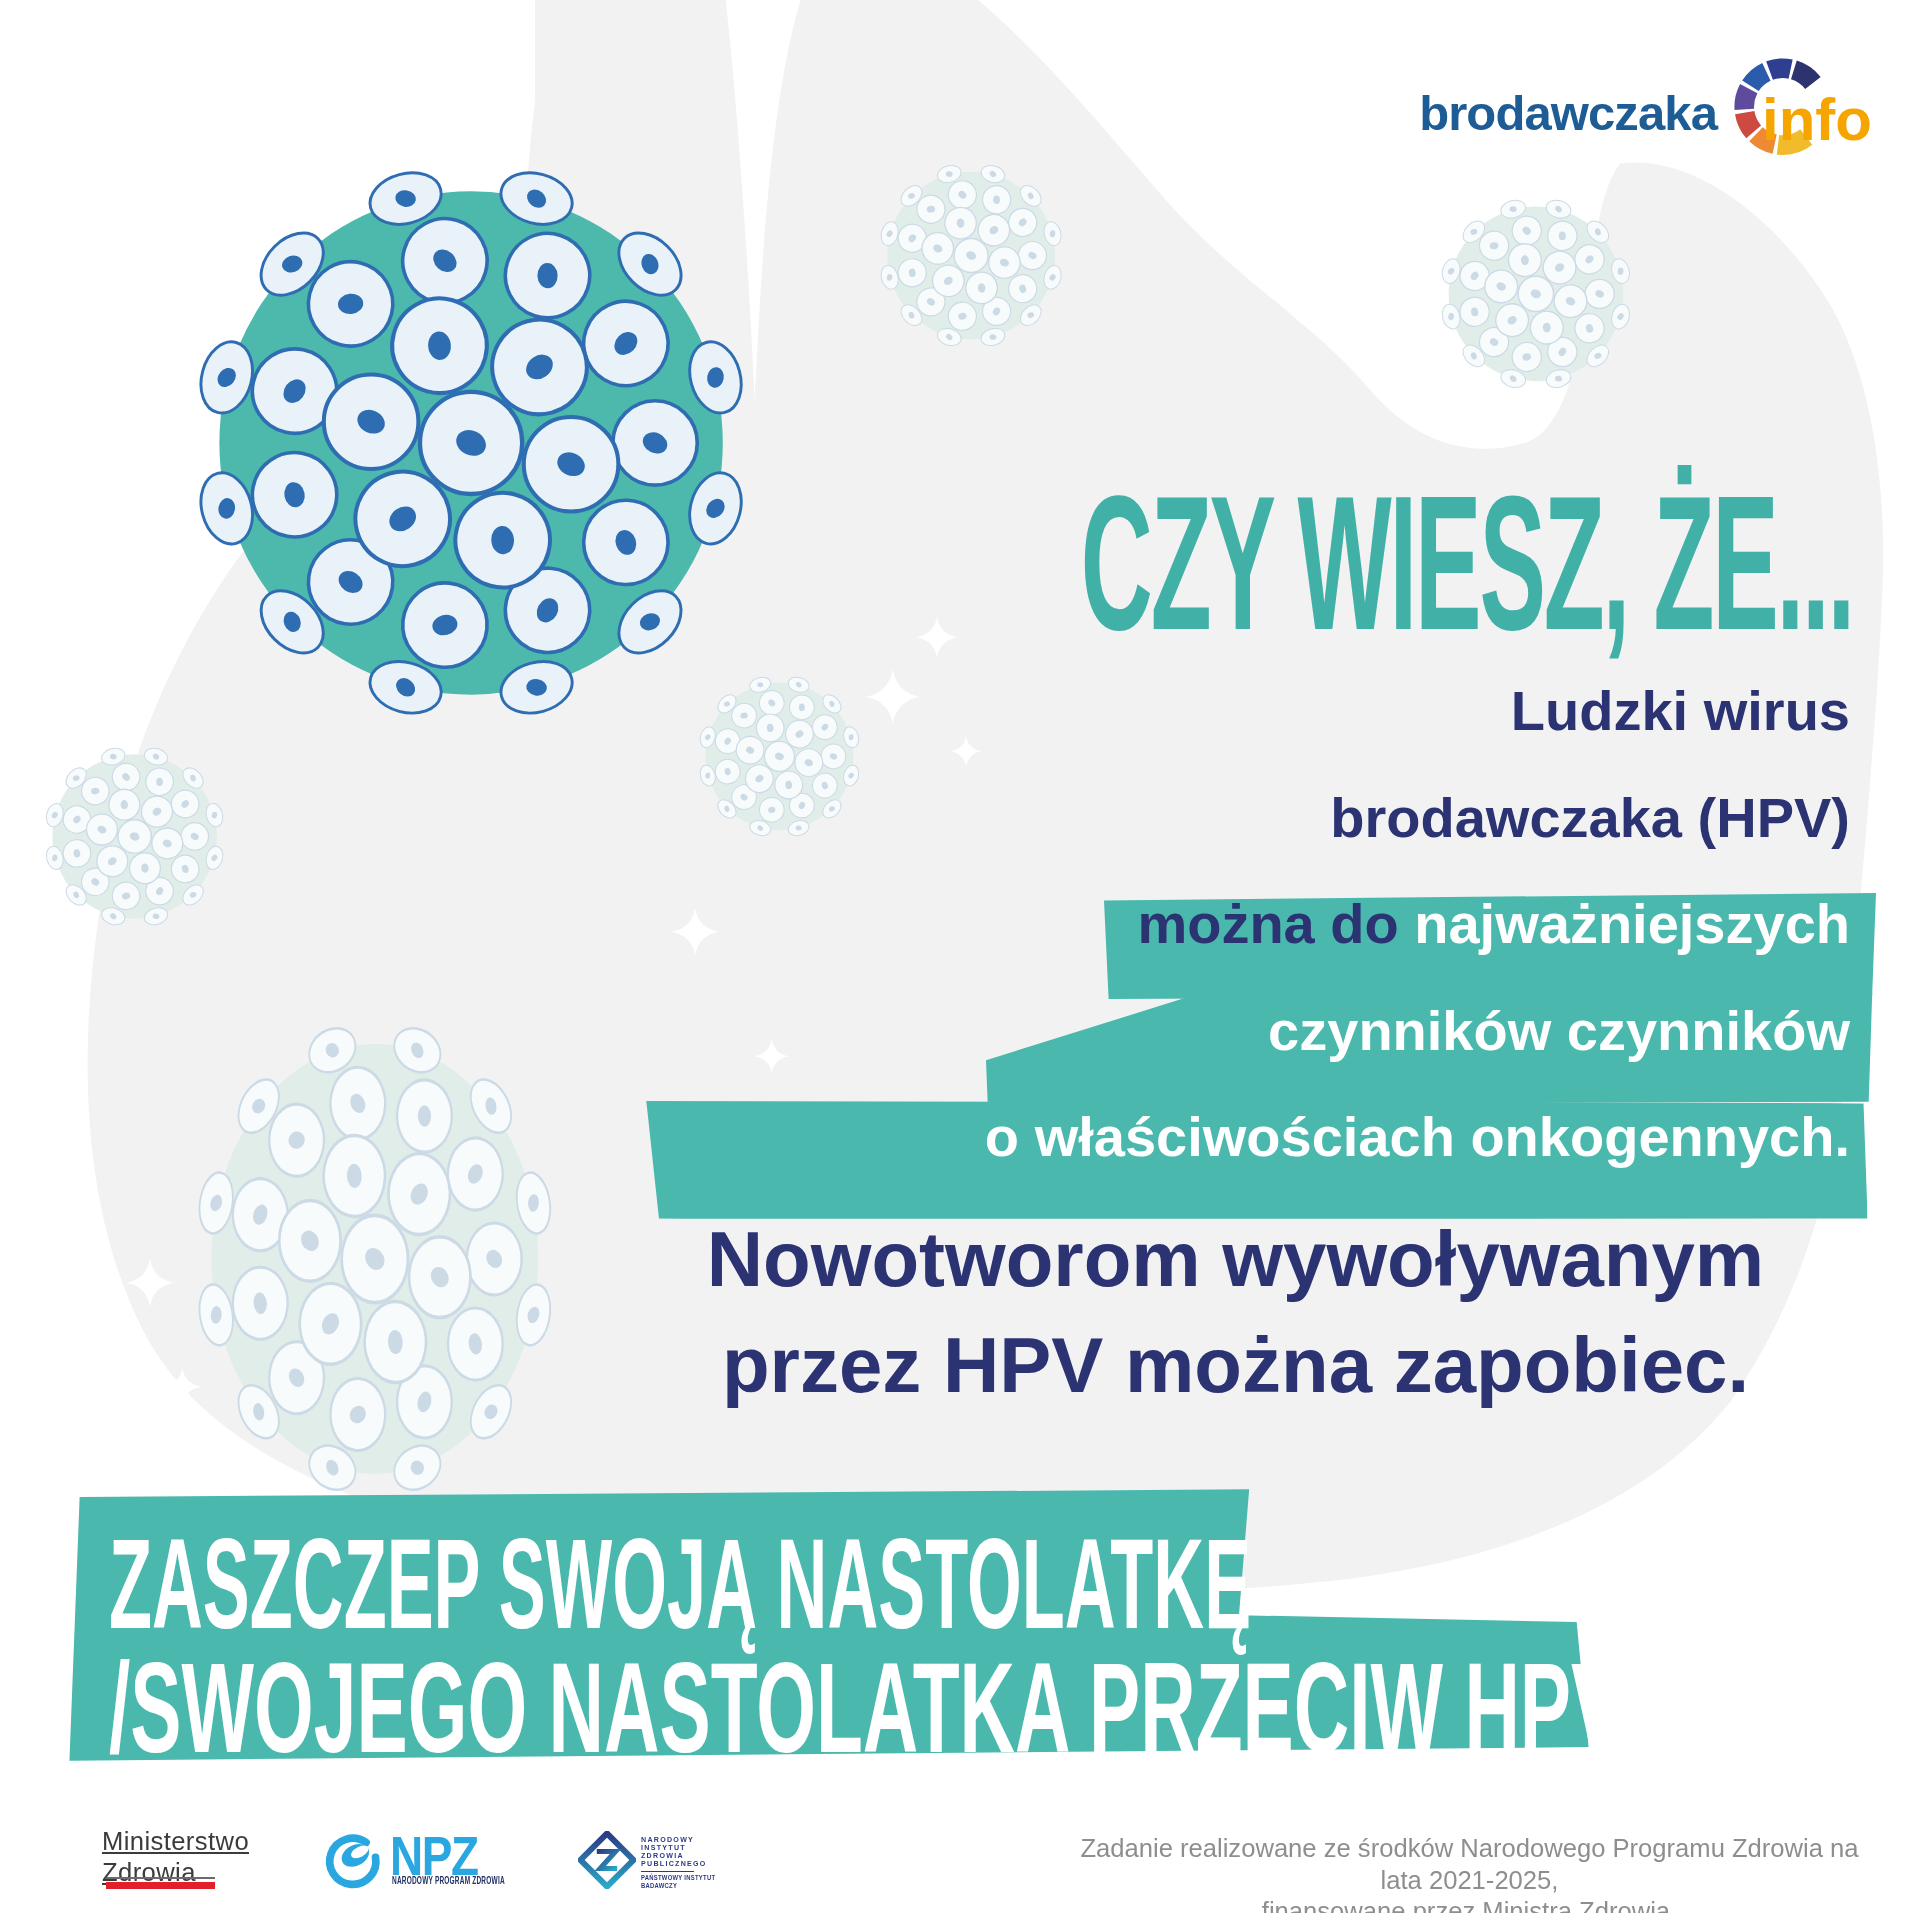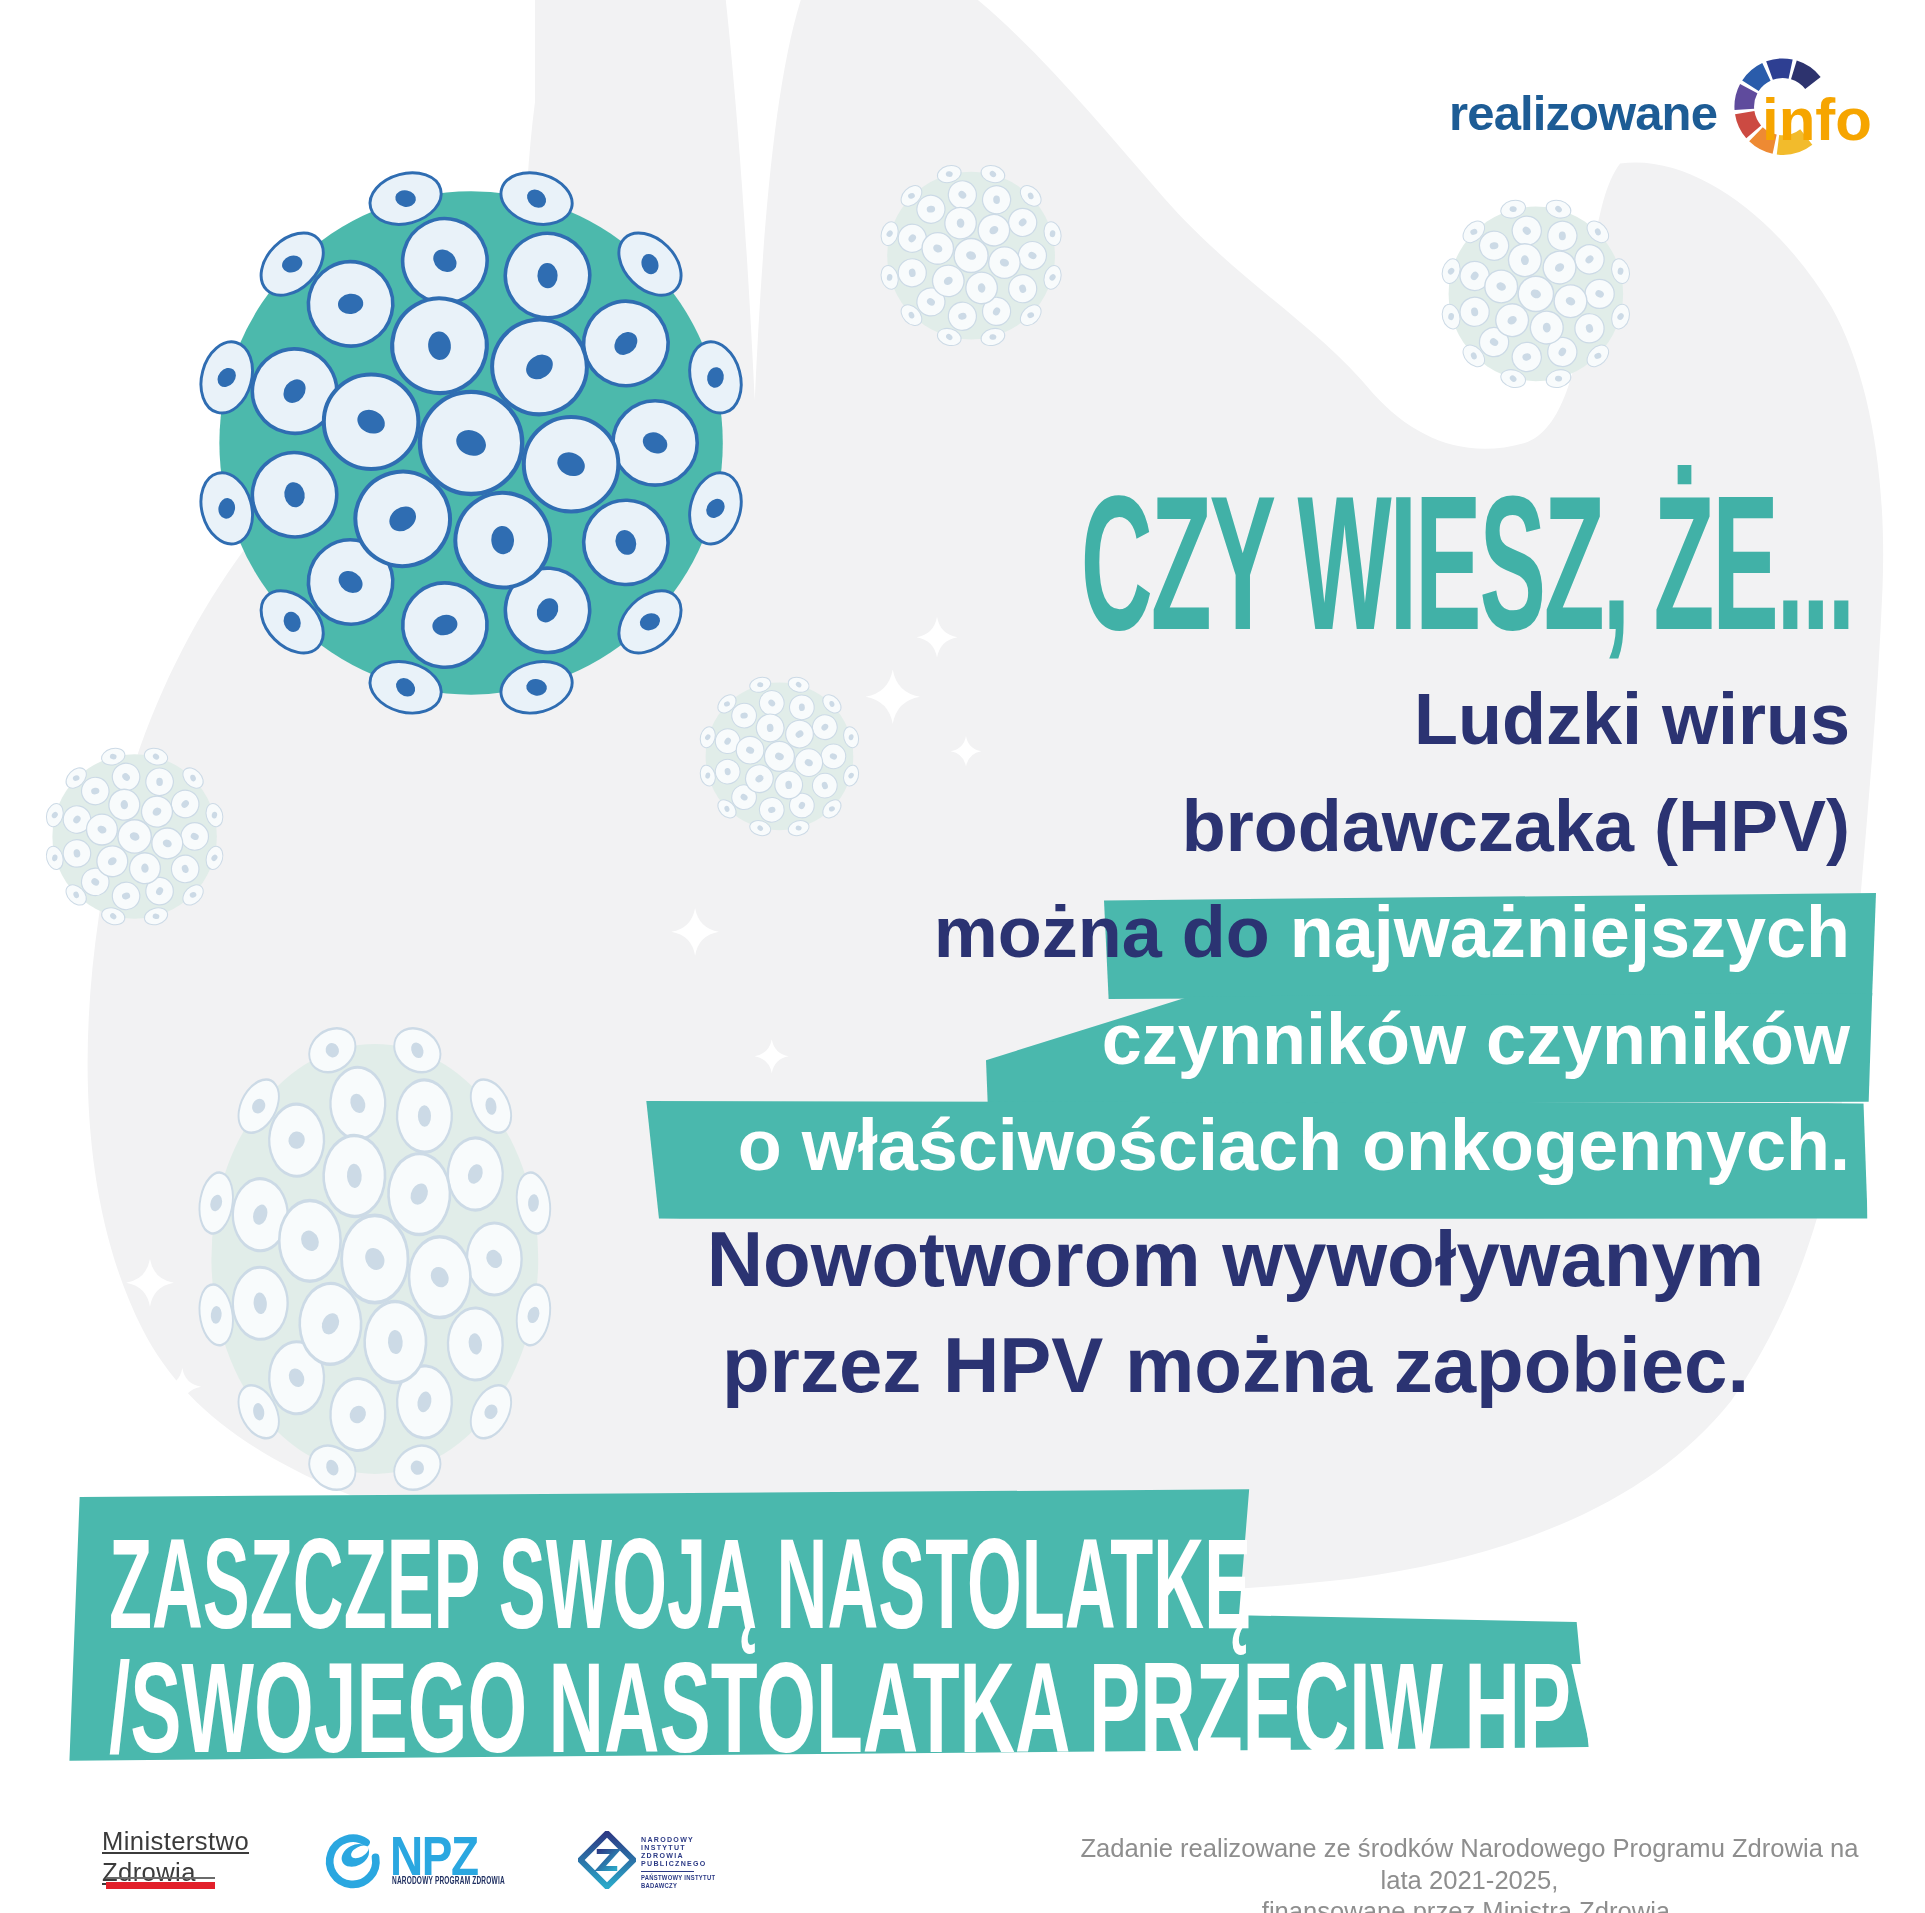--- a/index.html
+++ b/index.html
@@ -10,21 +10,21 @@
   
   .logo-brand{right:209px;top:85px;font-size:49px;font-weight:bold;color:var(--logoBlue);
               letter-spacing:-0.9px;white-space:nowrap;}
   .logo-info{left:1762px;top:85px;font-size:60px;font-weight:bold;color:var(--infoOrange);
              letter-spacing:0px;z-index:5;}
   
   .heading{right:73px;top:467px;font-size:192px;font-weight:bold;color:var(--tealText);
            letter-spacing:-4.3px;white-space:nowrap;transform:scaleX(0.52);transform-origin:right top;
            line-height:1;}
   
-  .intro-line{right:76px;font-size:72px;font-weight:bold;color:var(--navy);white-space:nowrap;
+  .intro-line{right:76px;font-size:56px;font-weight:bold;color:var(--navy);white-space:nowrap;
               line-height:1;z-index:3;text-align:right;}
   .intro-line .hl{color:#ffffff;}
   .white-line{color:#ffffff;}
   .hl-box{background:var(--boxTeal);z-index:2;}
   #hl-box-1{left:1104px;top:893px;width:772px;height:106px;
             clip-path:polygon(0 7%,100% 0,99.5% 97%,0.6% 100%);}
   #hl-box-2{left:986px;top:993px;width:888px;height:112px;
             clip-path:polygon(23% 3%,99.8% 0,99.4% 97%,0.2% 100%,0 60%);}
   #hl-box-3{left:641px;top:1099px;width:1227px;height:124px;transform:rotate(0.4deg);
             clip-path:polygon(0.4% 5%,99.6% 0,100% 93%,1.5% 100%);}
@@ -462,21 +462,21 @@
 
   <div class="abs fact-line" style="top:1220px">Nowotworom wywoływanym</div>
   <div class="abs fact-line" style="top:1326px">przez HPV można zapobiec.</div>
 
   <svg class="abs" style="left:58px;top:1480px" width="1542" height="296" viewBox="0 0 1810 348">
     <polygon points="24,20 1399,11 1387,159 1784,167 1798,314 12,330" fill="#4ab8ad"></polygon>
   </svg>
   <div class="abs banner-line" id="banner-line-1">ZASZCZEP SWOJĄ NASTOLATKĘ</div>
   <div class="abs banner-line" id="banner-line-2">/SWOJEGO NASTOLATKA PRZECIW HPV!</div>
 
-  <div class="abs logo-brand">realizowane</div>
+  <div class="abs logo-brand">brodawczaka</div>
   <svg class="abs" style="left:1734px;top:58px" width="99" height="99" viewBox="0 0 116 116" id="logo-arc">
       <path d="M 92.4604839123025 29.29523361034538 A 45 45 0 0 0 70.15672671252315 13.966285981663404" fill="none" stroke="#2d336e" stroke-width="23"></path>
       <path d="M 66.35602608679918 12.983357966978751 A 45 45 0 0 0 41.60909355034491 14.713832064634119" fill="none" stroke="#2e3f92" stroke-width="23"></path>
       <path d="M 37.98217822166853 16.21614958335075 A 45 45 0 0 0 19.259824442455916 32.491243424323784" fill="none" stroke="#2a5cab" stroke-width="23"></path>
       <path d="M 17.267358321348297 35.8737796746349 A 45 45 0 0 0 12.109617738307904 60.13904131848562" fill="none" stroke="#5f4b9d" stroke-width="23"></path>
       <path d="M 12.554024673218798 64.03955092681038 A 45 45 0 0 0 23.038068889975264 86.52265630457283" fill="none" stroke="#cc4a42" stroke-width="23"></path>
       <path d="M 25.740373329345108 89.37029101523929 A 45 45 0 0 0 47.64397391320081 101.01664203302124" fill="none" stroke="#ee8a33" stroke-width="23"></path>
       <path d="M 51.515879546768375 101.66457682385949 A 45 45 0 0 0 84.70476638965464 92.46048391230248" fill="none" stroke="#f2bb2c" stroke-width="23"></path>
     </svg>
   <div class="abs logo-info">info</div>

